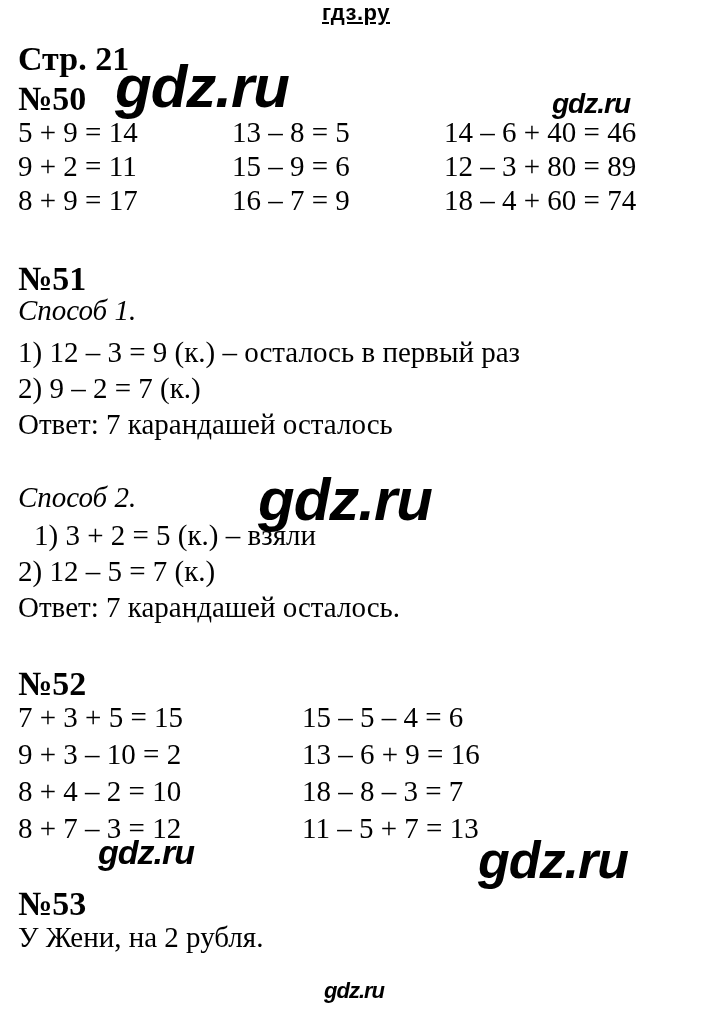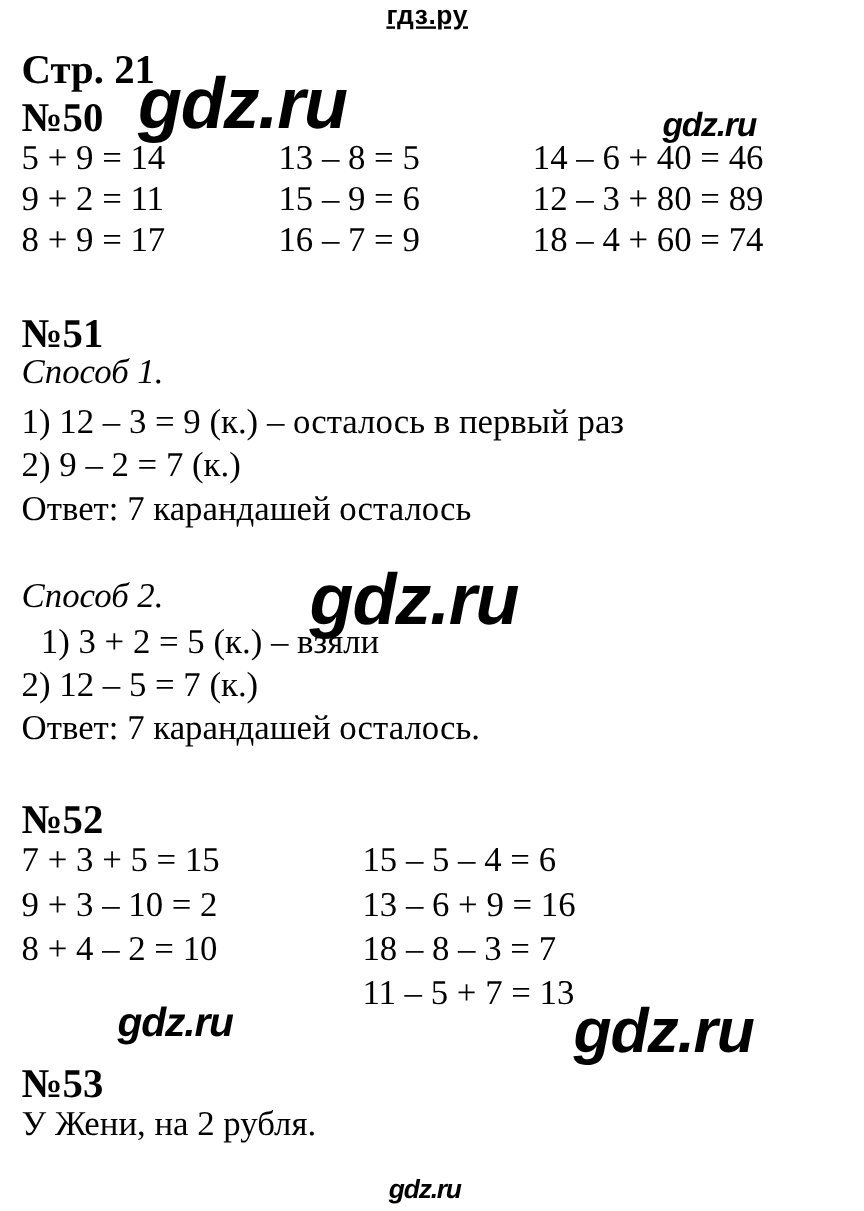--- a/index.html
+++ b/index.html
@@ -52,20 +52,21 @@
 <div class="abs wm wm-xl" style="left:258px; top:465px;">gdz.ru</div>
 <div class="abs line" style="left:34px; top:518px;">1) 3 + 2 = 5 (к.) – взяли</div>
 <div class="abs line" style="left:18px; top:554px;">2) 12 – 5 = 7 (к.)</div>
 <div class="abs line" style="left:18px; top:590px;">Ответ: 7 карандашей осталось.</div>
 
 <div class="abs title" style="left:18px; top:665px;">№52</div>
 <div class="abs line" style="left:18px; top:700px;">
   <div style="height:37px">7 + 3 + 5 = 15</div>
   <div style="height:37px">9 + 3 – 10 = 2</div>
   <div style="height:37px">8 + 4 – 2 = 10</div>
+  <div style="height:37px">8 + 7 – 3 = 12</div>
 </div>
 <div class="abs line" style="left:302px; top:700px;">
   <div style="height:37px">15 – 5 – 4 = 6</div>
   <div style="height:37px">13 – 6 + 9 = 16</div>
   <div style="height:37px">18 – 8 – 3 = 7</div>
   <div style="height:37px">11 – 5 + 7 = 13</div>
 </div>
 
 <div class="abs wm wm-m" style="left:98px; top:833px;">gdz.ru</div>
 <div class="abs wm wm-l" style="left:478px; top:830px;">gdz.ru</div>

